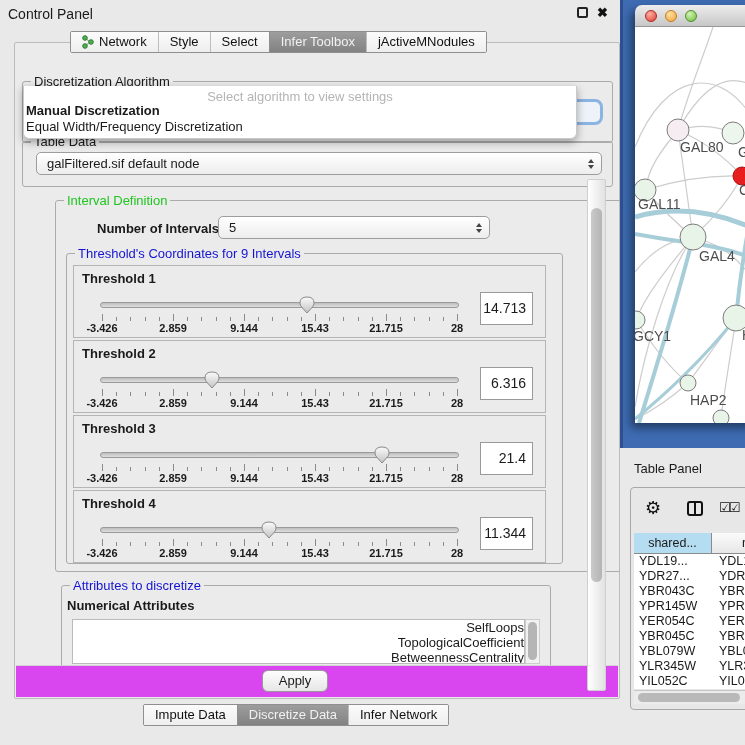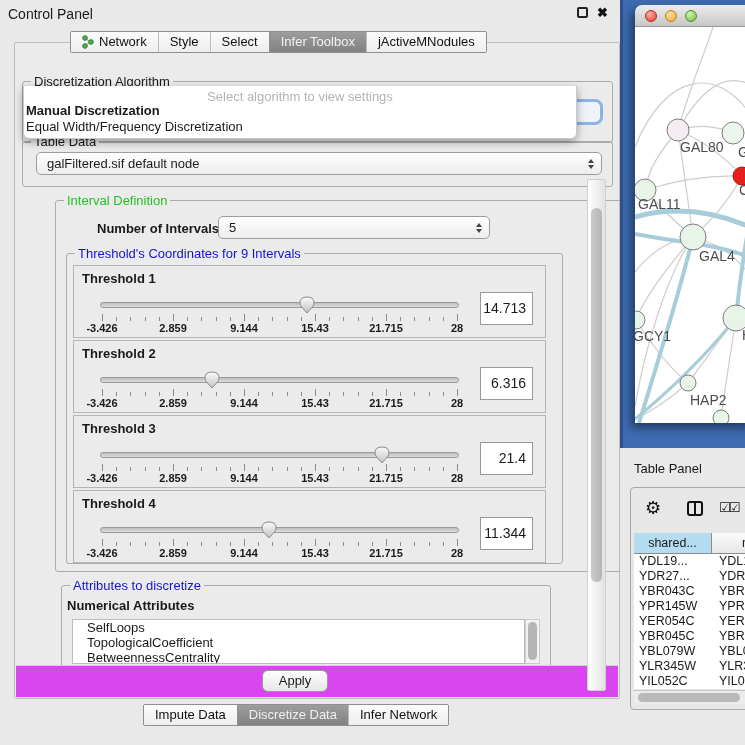--- a/index.html
+++ b/index.html
@@ -72,21 +72,21 @@
                  background:repeating-linear-gradient(90deg,#8a8a8a 0 1px,transparent 1px 14.2px); }
   .ticks-major { position:absolute; left:0; top:20px; width:356px; height:7px;
                  background:repeating-linear-gradient(90deg,#8a8a8a 0 1px,transparent 1px 71px); }
   .scale { position:absolute; left:0; top:28px; width:100%; height:12px; }
   .scale span { position:absolute; transform:translateX(-50%); font-size:11px; font-weight:bold;
                 white-space:nowrap; }
   .s0{left:0}.s1{left:20%}.s2{left:40%}.s3{left:60%}.s4{left:80%}.s5{left:100%}
   .tvalue { position:absolute; right:12px; top:26px; width:53px; height:33px; background:#fff;
             border:1px solid #999; font-size:14px; text-align:right; line-height:31px; padding-right:6px; }
 
-  #grp-attrs { left:46px; top:542px; width:490px; height:84px; }
+  #grp-attrs { left:46px; top:542px; width:490px; height:84px;text-align:right; }
   #attrs-subtitle { position:absolute; left:5px; top:12px; font-weight:bold; }
   #attrs-list { position:absolute; left:10px; top:33px; width:453px; height:45px; background:#fff;
                 border:1px solid #bbb; overflow:hidden; }
   .attr-row { padding-left:14px; height:15px; line-height:15px; font-size:13px; white-space:nowrap; }
   #attrs-scroll { position:absolute; left:463px; top:33px; width:15px; height:45px;
                   background:#f1f1f1; border:1px solid #ccc; }
   #attrs-thumb { position:absolute; left:2px; top:2px; width:9px; height:38px; border-radius:5px;
                  background:#b5b5b5; }
 
   #vscroll { position:absolute; left:572px; top:136px; width:19px; height:512px; z-index:15;

